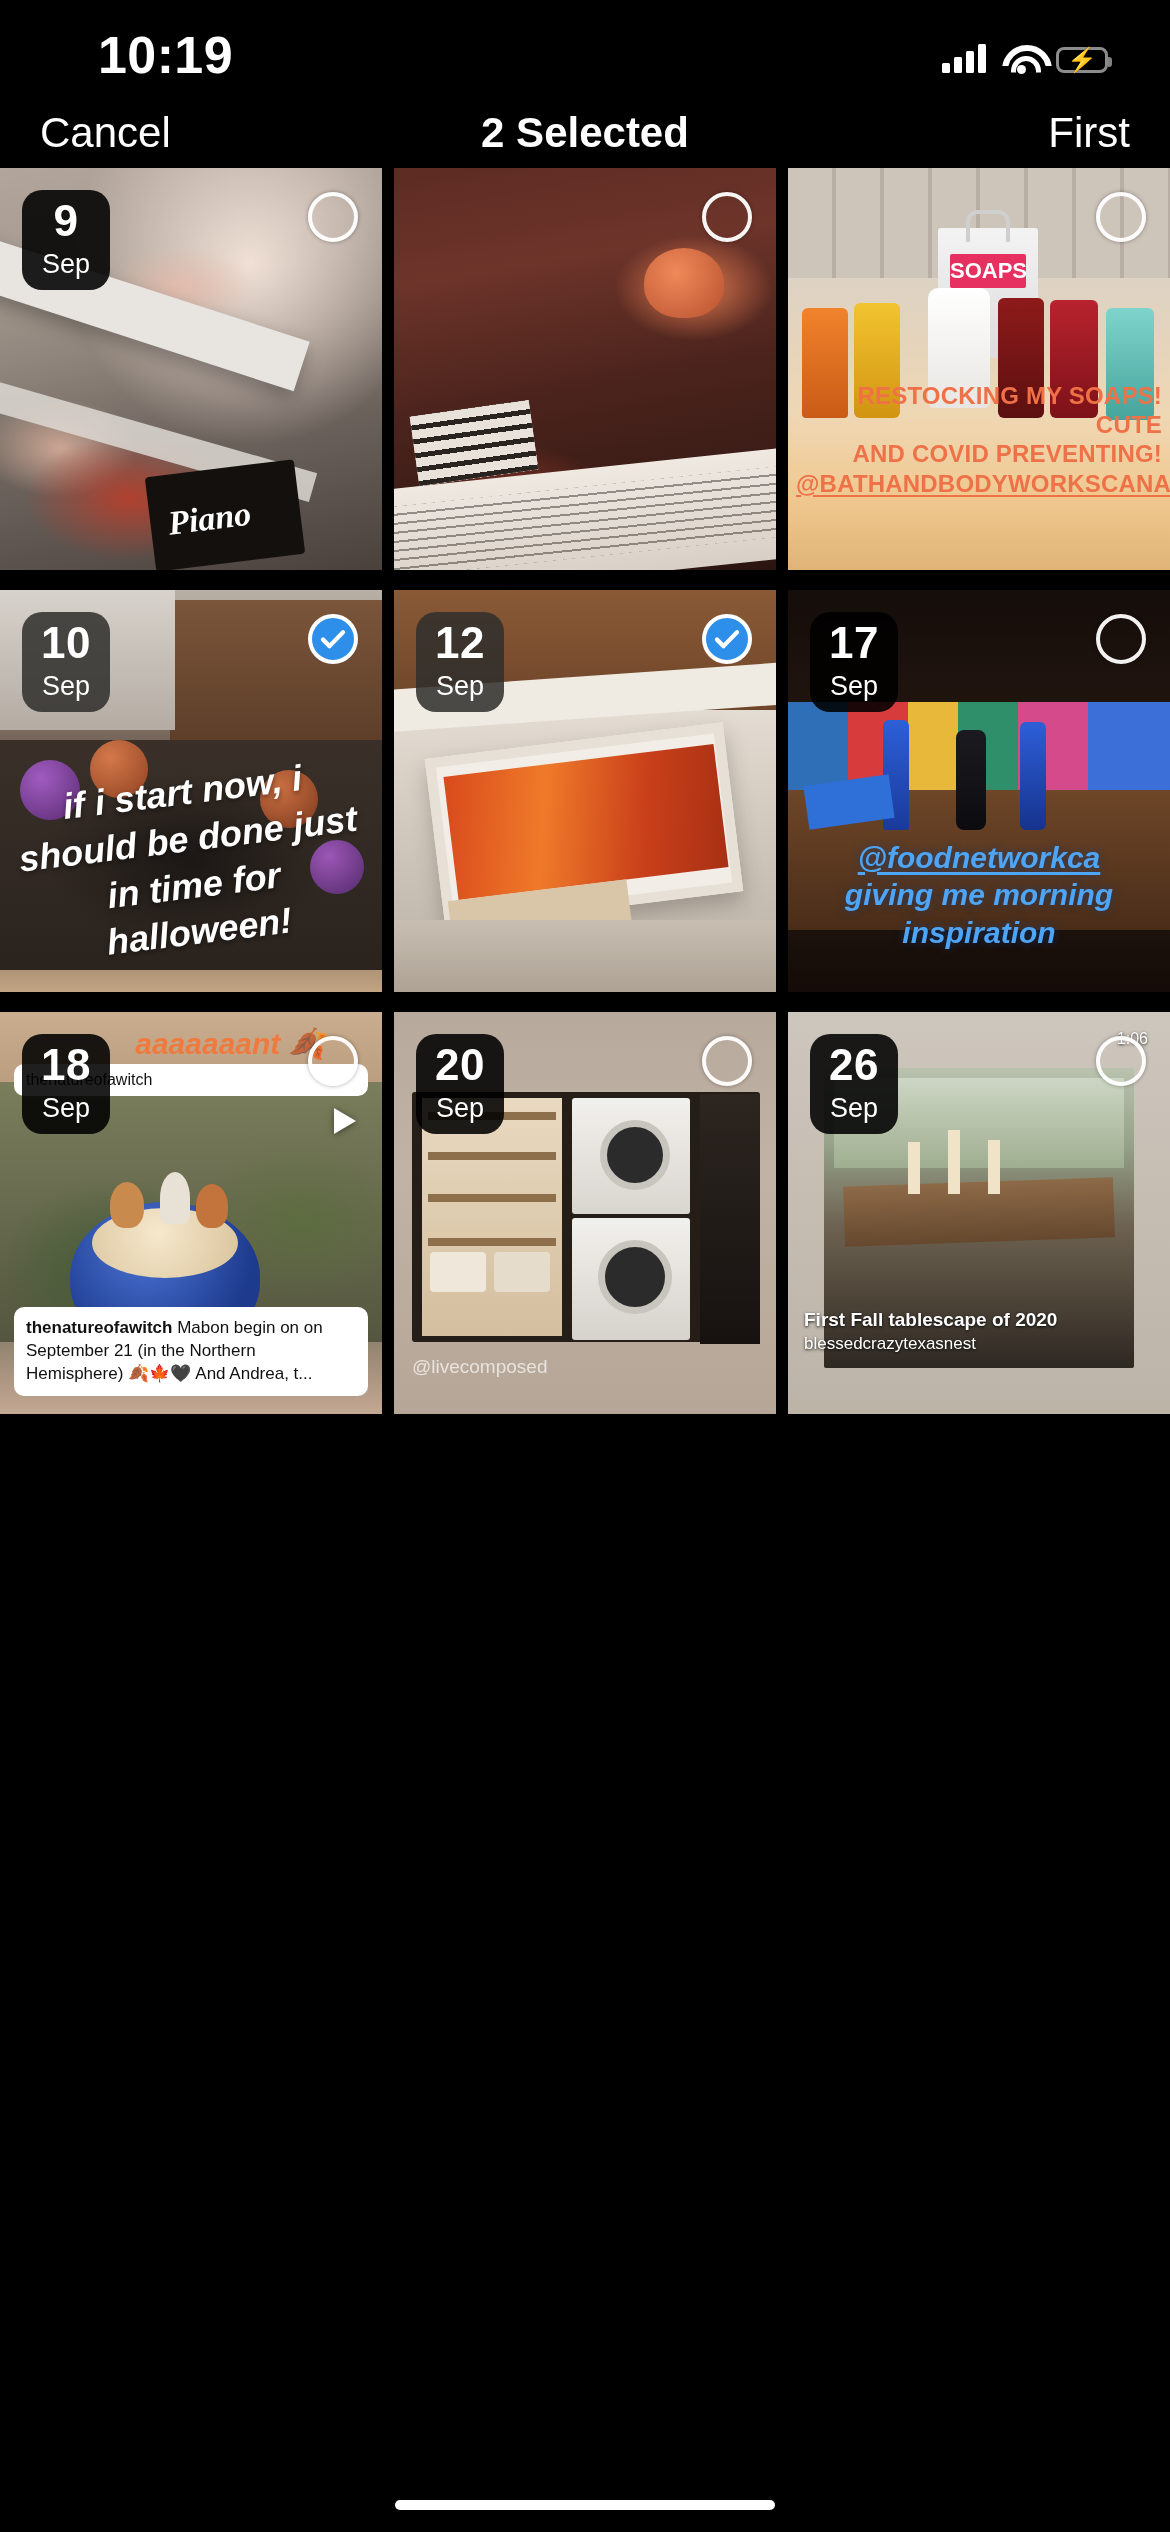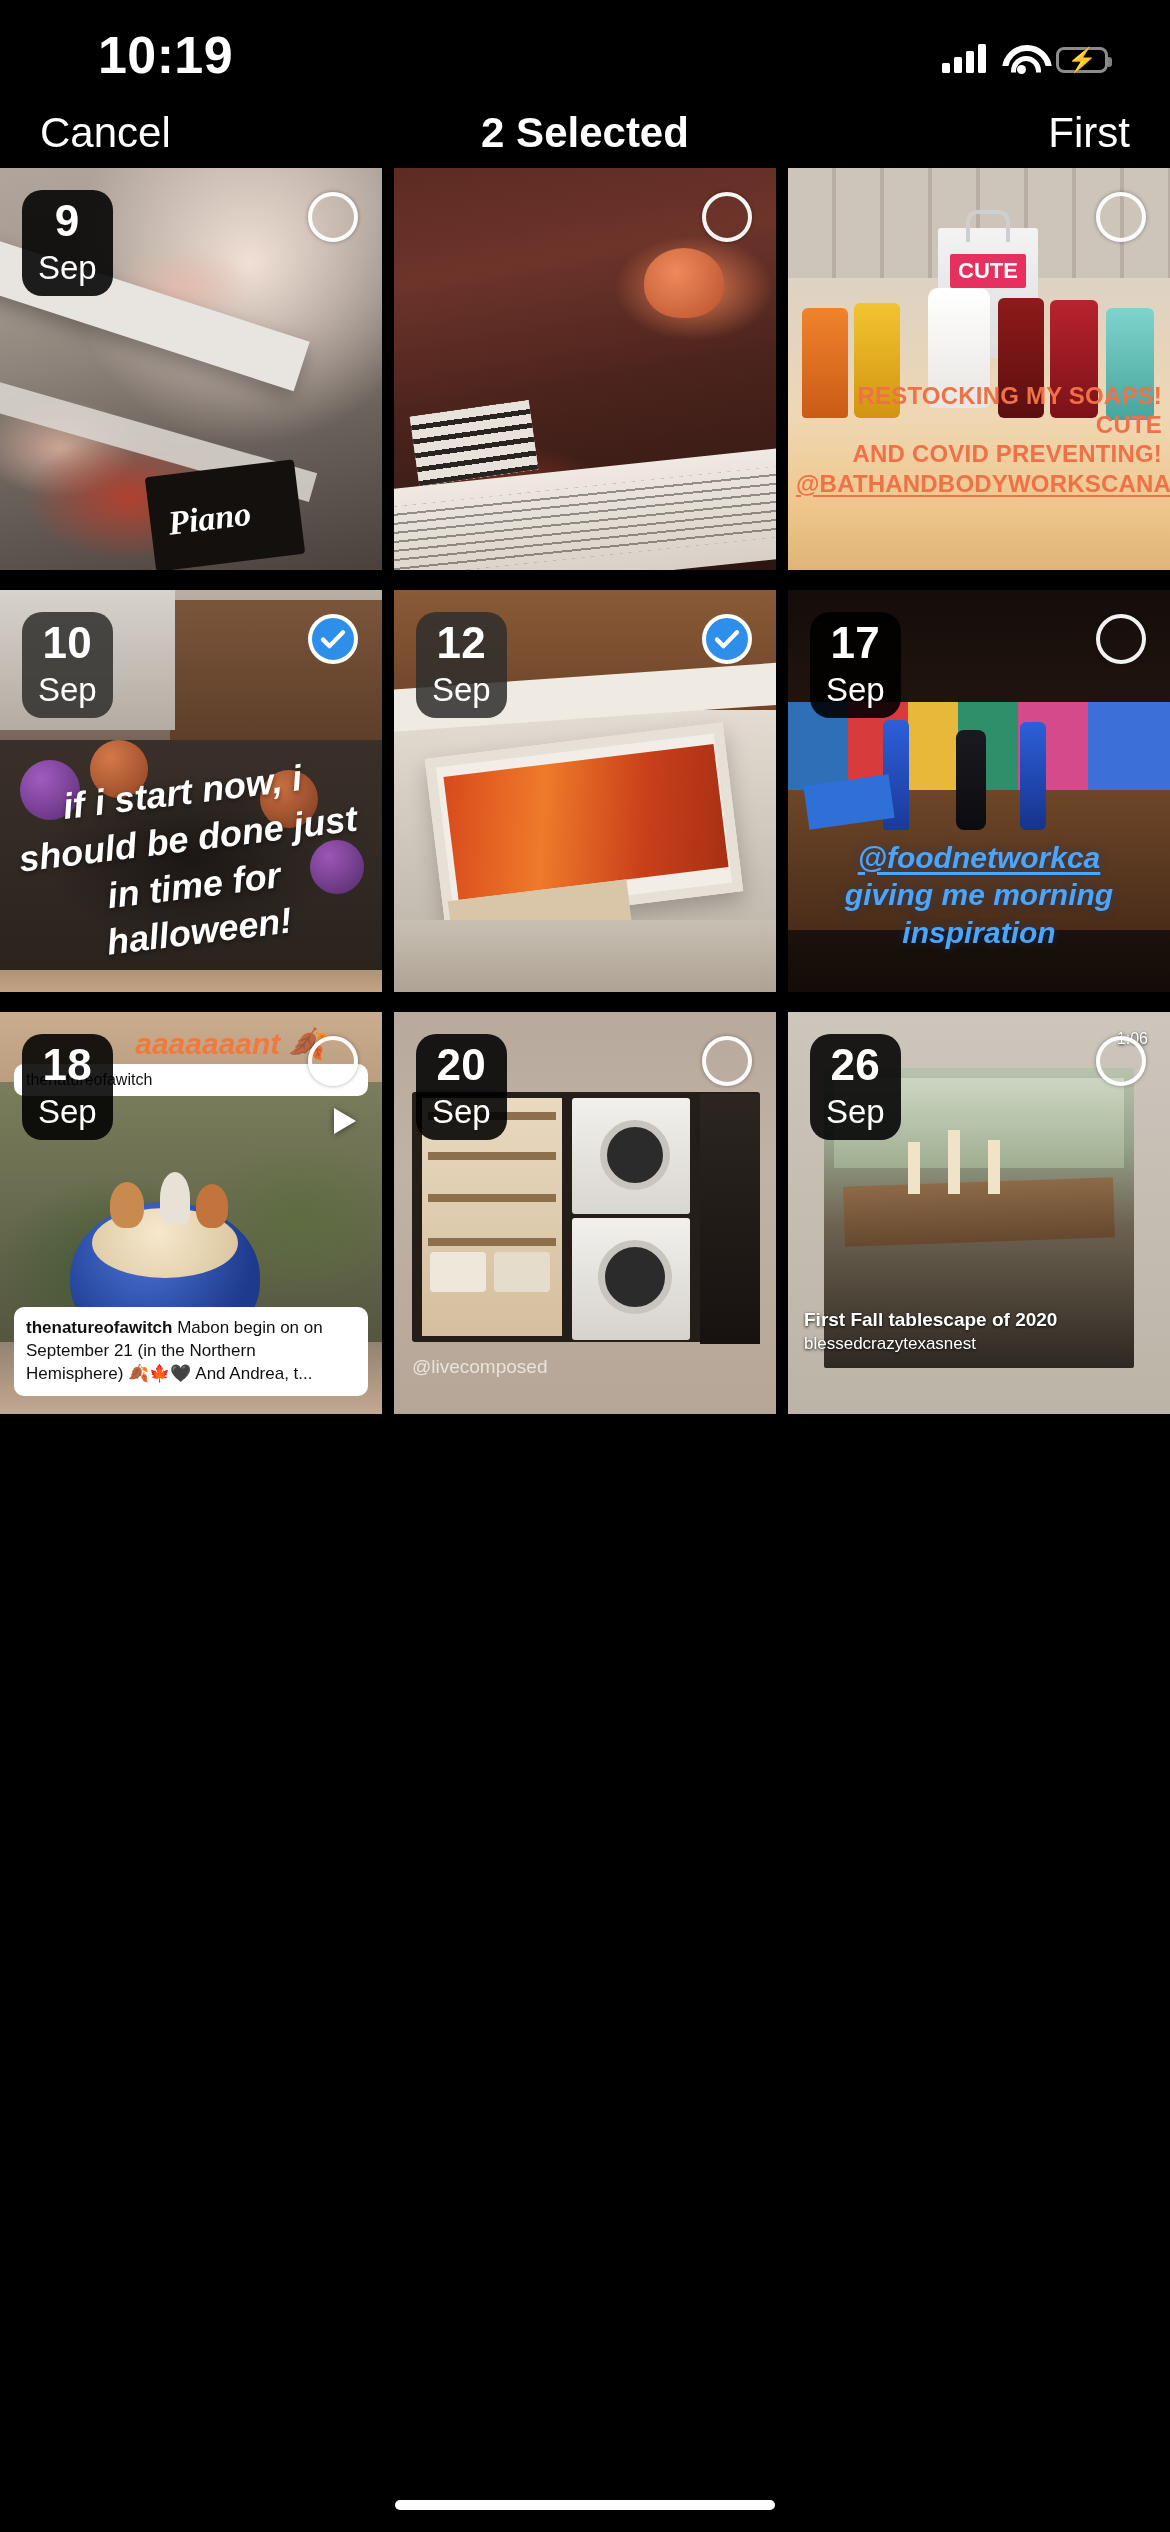--- a/index.html
+++ b/index.html
@@ -41,21 +41,21 @@
   #grid { position:absolute; top:168px; left:0; width:1170px; height:2230px; background:#000; }
   .cell { position:absolute; width:382px; height:402px; overflow:hidden; background:#1c1c1e; }
   .cell .photo { position:absolute; inset:0; }
 
   
   .date-badge { position:absolute; left:22px; top:22px; min-width:88px; padding:9px 16px 12px;
     border-radius:20px; background:rgba(0,0,0,.88); display:flex; flex-direction:column;
     align-items:center; line-height:1; z-index:6; }
   .date-badge.translucent { background:rgba(48,46,44,.86); }
   .date-badge .d { font-size:44px; font-weight:700; color:#fff; letter-spacing:0.5px; }
-  .date-badge .m { font-size:33px; font-weight:400; color:#fff; margin-top:8px; }
+  .date-badge .m { font-size:27px; font-weight:400; color:#fff; margin-top:8px; }
 
   
   .sel { position:absolute; right:24px; top:24px; width:50px; height:50px; border-radius:50%; z-index:7; }
   .sel.off { border:4px solid rgba(255,255,255,.95); background:transparent;
              box-shadow:0 0 4px rgba(0,0,0,.35); }
   .sel.on { background:#2e8fea; border:4px solid #fff; display:flex; align-items:center; justify-content:center; }
   .sel.on svg { width:30px; height:30px; }
 
   
   .ov { position:absolute; z-index:4; }
@@ -156,21 +156,21 @@
     <div class="sel off"></div>
   </div>
 
   <div class="cell" style="left:788px; top:0px;">
     <div class="photo" style="background:linear-gradient(180deg,#cfc4b6 0%,#ddd2c3 28%,#efd7b3 62%,#f0c88f 82%,#e0b477 100%);">
       <div style="position:absolute; left:0; top:0; width:382px; height:110px;
         background:repeating-linear-gradient(90deg,#cdc4ba 0 44px,#b9aea3 44px 48px),
                    repeating-linear-gradient(0deg,#cdc4ba 0 26px,#a89d92 26px 30px);"></div>
       <div style="position:absolute; left:150px; top:60px; width:100px; height:130px; background:linear-gradient(180deg,#f3f3f3,#dcdcdc); border-radius:3px;"></div>
       <div style="position:absolute; left:178px; top:42px; width:44px; height:32px; border:4px solid #cfcfcf; border-bottom:none; border-radius:12px 12px 0 0;"></div>
-      <div style="position:absolute; left:162px; top:86px; width:76px; height:34px; background:#e6305f; border-radius:2px; color:#fff; font-size:22px; font-weight:800; text-align:center; line-height:34px;">CUTE</div>
+      <div style="position:absolute; left:162px; top:86px; width:76px; height:34px; background:#e6305f; border-radius:2px; color:#fff; font-size:22px; font-weight:800; text-align:center; line-height:34px;">SOAPS</div>
       <div style="position:absolute; left:140px; top:120px; width:62px; height:120px; background:linear-gradient(180deg,#ffffff,#e8e6e2); border-radius:10px 10px 6px 6px;"></div>
       <div style="position:absolute; left:14px; top:140px; width:46px; height:110px; background:linear-gradient(180deg,#f0832c,#c95b16); border-radius:6px 6px 4px 4px;"></div>
       <div style="position:absolute; left:66px; top:135px; width:46px; height:115px; background:linear-gradient(180deg,#f2c430,#d29411); border-radius:6px;"></div>
       <div style="position:absolute; left:210px; top:130px; width:46px; height:120px; background:linear-gradient(180deg,#8e1a1a,#5c0f10); border-radius:6px;"></div>
       <div style="position:absolute; left:262px; top:132px; width:48px; height:118px; background:linear-gradient(180deg,#b8232e,#7d1118); border-radius:6px;"></div>
       <div style="position:absolute; left:318px; top:140px; width:48px; height:112px; background:linear-gradient(180deg,#7fd4cc,#46a49d); border-radius:6px;"></div>
       <div class="ov ov-bbw">
         <div>RESTOCKING MY SOAPS! CUTE</div>
         <div>AND COVID PREVENTING!</div>
         <div class="u">@BATHANDBODYWORKSCANADA</div>

